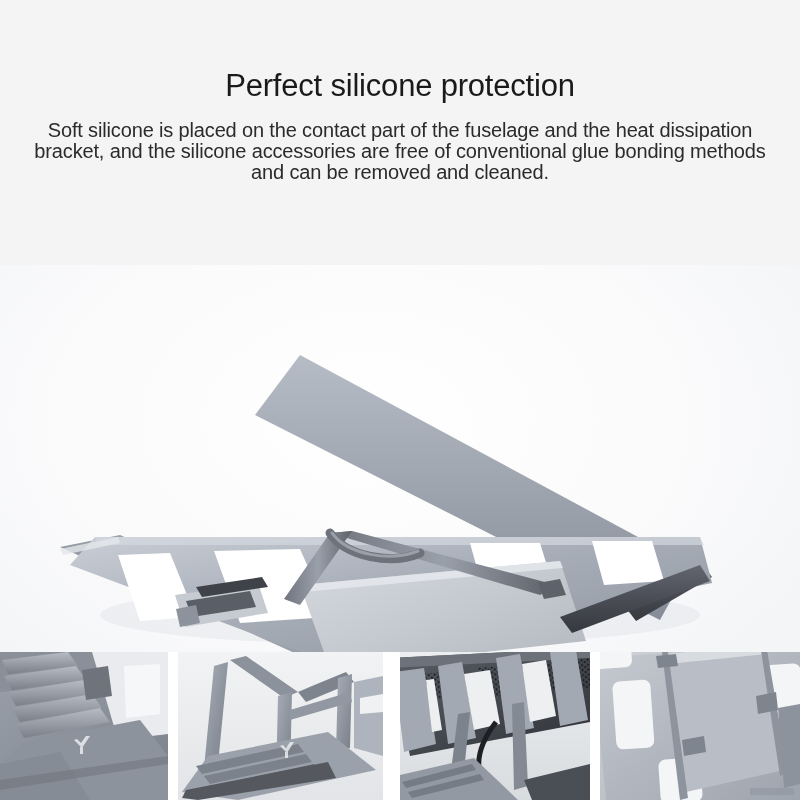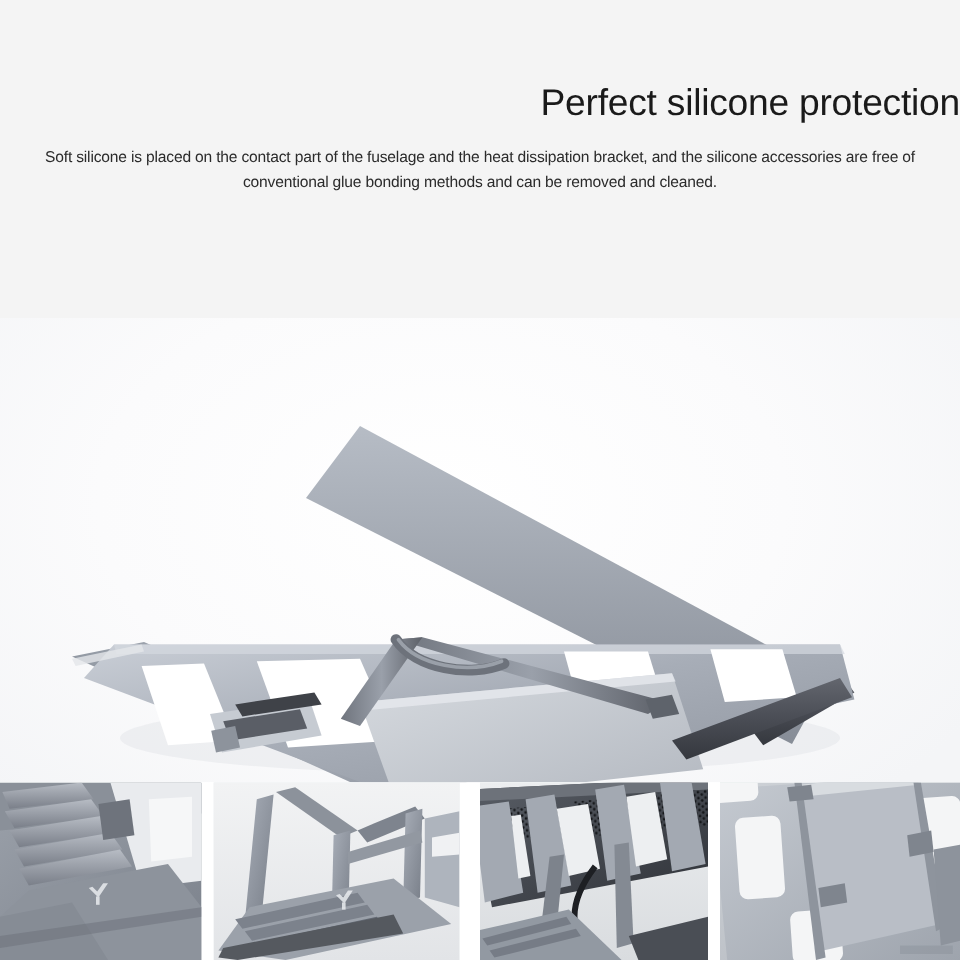--- a/index.html
+++ b/index.html
@@ -12,28 +12,28 @@
   }
   .page { position:relative; width:800px; height:800px; background:#ffffff; }
 
   
   .header {
     position:absolute; left:0; top:0; width:800px; height:265px;
     background:#f4f4f4;
   }
   .title {
     position:absolute; left:0; top:68px; width:800px;
-    text-align:right;
+    text-align:center;
     font-size:31px; font-weight:400; color:#1a1a1a;
     letter-spacing:-0.2px;
   }
   .subtitle {
     position:absolute; left:34px; top:120px; width:732px;
     text-align:center;
-    font-size:13px; line-height:21px; color:#2b2b2b;
+    font-size:20px; line-height:21px; color:#2b2b2b;
     letter-spacing:-0.15px;
   }
 
   
   .hero {
     position:absolute; left:0; top:265px; width:800px; height:387px;
     background:#ffffff; overflow:hidden;
   }
   .hero-bg {
     position:absolute; inset:0;

